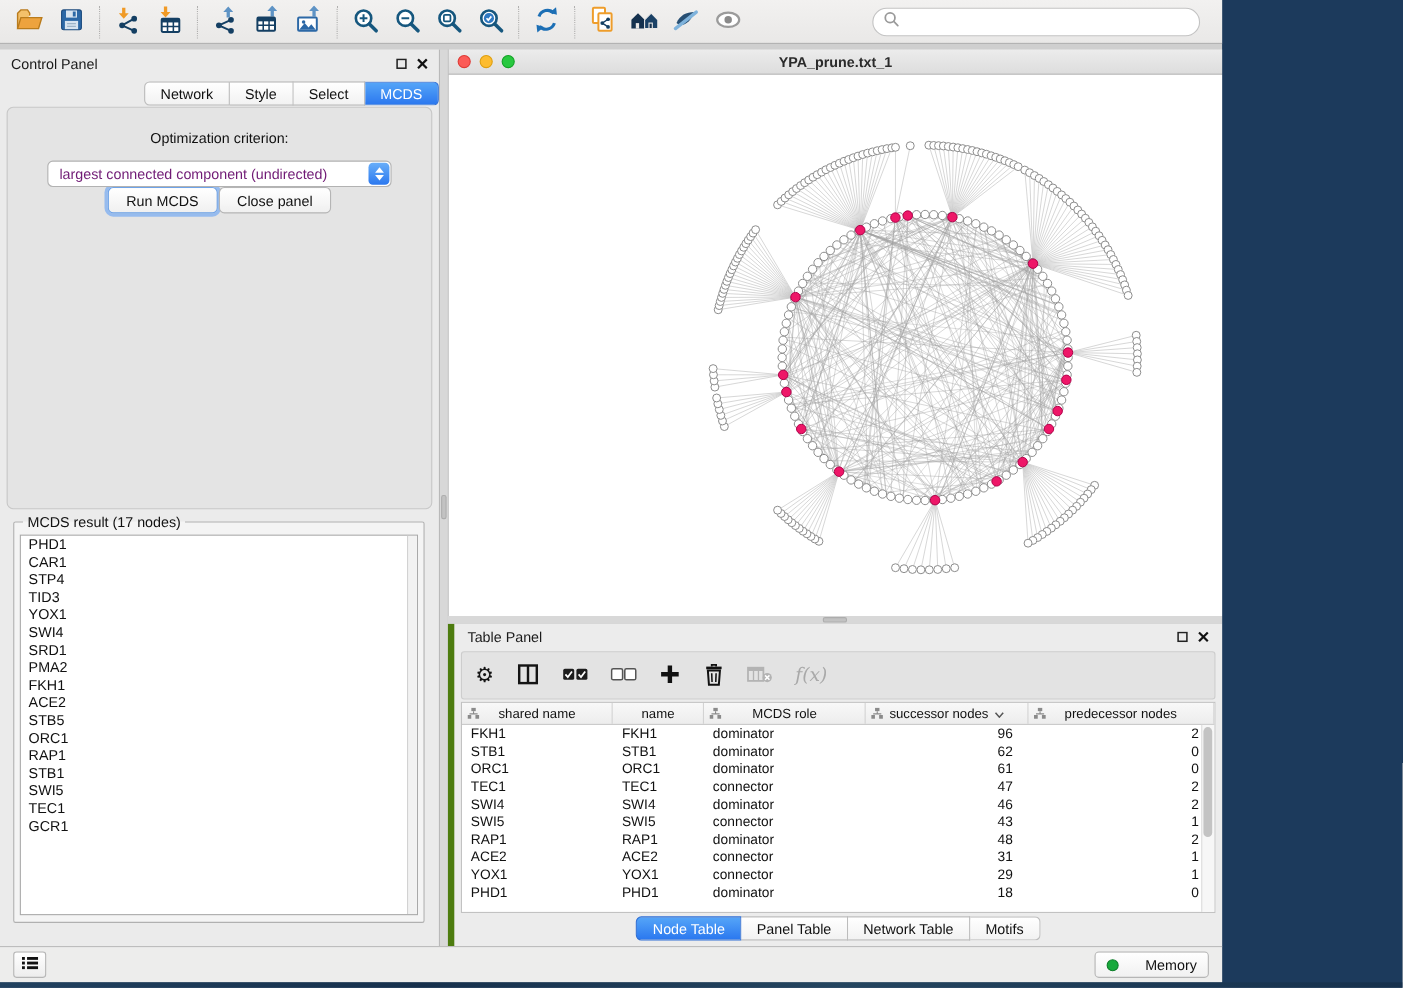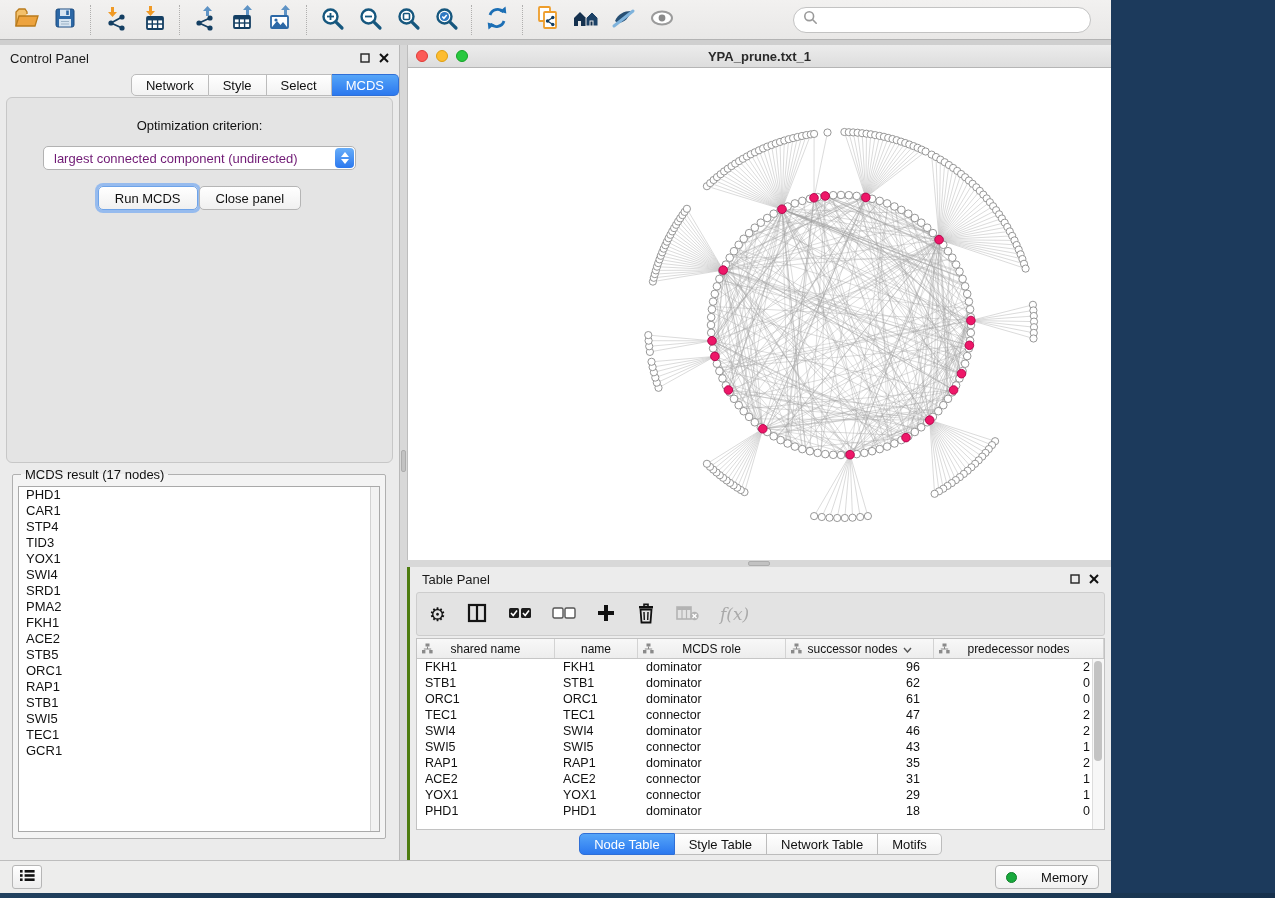--- a/index.html
+++ b/index.html
@@ -29,21 +29,21 @@
   .seg:first-child { border-left:1px solid #bcbcbc; border-radius:5px 0 0 5px; }
   .seg:last-child  { border-radius:0 5px 5px 0; }
   .seg.active { background:linear-gradient(#55a5f8,#2b78ef); color:#fff; border-color:#2f6fd6; }
   .cpanel-card { position:absolute; left:6px; right:6px; top:52px; height:366px; background:#e4e4e4; border:1px solid #c7c7c7; border-radius:6px; }
   .opt-label { text-align:center; font-size:13px; color:#111; margin-top:20px; }
   .selectbox { margin:13px 36px 0 36px; height:24px; background:#fff; border:1px solid #b2b2b2; border-radius:5px; display:flex; align-items:center; position:relative; padding-left:10px; }
   .selectbox .sel-text { font-size:13px; color:#701a75; }
   .sel-stepper { position:absolute; right:1px; top:1px; bottom:1px; width:19px; border-radius:4px; background:linear-gradient(#68aef9,#2b78ef); display:flex; flex-direction:column; align-items:center; justify-content:center; gap:2px; }
   .sel-stepper .up { width:0;height:0;border-left:4px solid transparent;border-right:4px solid transparent;border-bottom:5px solid #fff; }
   .sel-stepper .dn { width:0;height:0;border-left:4px solid transparent;border-right:4px solid transparent;border-top:5px solid #fff; }
-  .btn-row { display:flex; justify-content:center; gap:1px; margin-top:16px; }
+  .btn-row { display:flex; justify-content:center; gap:1px; margin-top:0; }
   .mac-btn { height:24px; padding:0 16px; background:linear-gradient(#ffffff,#f0f0f0); border:1px solid #b5b5b5; border-radius:5px; font-size:13px; font-family:"Liberation Sans",sans-serif; color:#111; }
   .mac-btn.focus-ring { box-shadow:0 0 0 3px rgba(98,160,245,.6); border-color:#6ea3e8; }
   .mcds-fieldset { position:absolute; left:12px; right:13px; top:422px; height:372px; border:1px solid #b0b0b0; border-radius:2px; background:#f4f4f4; padding:4px 5px 6px 5px; }
   .mcds-fieldset legend { font-size:13px; color:#111; padding:0 4px; margin-left:3px; }
   .mcds-list { position:relative; width:100%; height:100%; background:#fff; border:1px solid #a9a9a9; overflow:hidden; }
   .mcds-item { font-size:13px; color:#111; line-height:16px; padding-left:7px; }
   .mcds-scroll { position:absolute; top:0; right:0; bottom:0; width:9px; background:#f2f2f2; border-left:1px solid #d2d2d2; }
 
   
   .vsplit { width:7px; background:#d8d8d8; position:relative; flex:0 0 auto; }
@@ -57,21 +57,21 @@
   .net-titlebar { height:23px; background:linear-gradient(#ececec,#dddddd); border-bottom:1px solid #b5b5b5; display:flex; align-items:center; position:relative; padding:0 8px; flex:0 0 auto; }
   .tlights { display:flex; gap:8px; }
   .tl { width:12px; height:12px; border-radius:50%; }
   .tl.red { background:#fc5b57; border:1px solid #df3b36; }
   .tl.yellow { background:#fdbc2f; border:1px solid #de9f10; }
   .tl.green { background:#28c83f; border:1px solid #14a327; }
   .net-title { position:absolute; left:0; right:0; text-align:center; font-size:13px; font-weight:bold; color:#2a2a2a; pointer-events:none; }
   .net-canvas { flex:1; background:#fff; position:relative; overflow:hidden; }
 
   
-  .tpanel { flex:1; background:#ececec; display:flex; flex-direction:column; border-left:3px solid #4d7c0f; min-height:0; }
+  .tpanel { flex:1; background:#ececec; display:flex; flex-direction:column; border-left:6px solid #4d7c0f; min-height:0; }
   .tpanel-header { height:24px; display:flex; align-items:center; padding:0 12px; flex:0 0 auto; }
   .ttoolbar { height:44px; margin:1px 6px 2px 6px; background:#e3e3e3; border:1px solid #cdcdcd; border-radius:3px; display:flex; align-items:center; padding:0 12px; gap:20px; flex:0 0 auto; }
   .ttbtn { background:transparent; border:none; display:flex; align-items:center; justify-content:center; height:30px; cursor:default; }
   .gear-glyph { font-size:19px; color:#141414; line-height:1; }
   .fx-label { font-family:"DejaVu Serif", serif; font-style:italic; font-size:17px; color:#a9a9a9; }
   .table-wrap { margin:0 6px; flex:1; background:#fff; border:1px solid #c2c2c2; position:relative; overflow:hidden; min-height:0; }
   .thead { display:flex; height:20px; background:linear-gradient(#f8f8f8,#ededed); border-bottom:1px solid #c6c6c6; }
   .th { display:flex; align-items:center; justify-content:center; gap:5px; font-size:12px; color:#111; border-right:1px solid #d3d3d3; position:relative; }
   .th .tree-ico { position:absolute; left:5px; top:4px; }
   .tbody .tr { display:flex; height:16px; }
@@ -1266,21 +1266,21 @@
                 <div class="td c1 txt">SWI5</div>
                 <div class="td c2 txt">connector</div>
                 <div class="td c3 num">43</div>
                 <div class="td c4 num">1</div>
                 <div class="td cfill"></div>
               </div>
               <div class="tr">
                 <div class="td c0 txt">RAP1</div>
                 <div class="td c1 txt">RAP1</div>
                 <div class="td c2 txt">dominator</div>
-                <div class="td c3 num">35</div>
+                <div class="td c3 num">48</div>
                 <div class="td c4 num">2</div>
                 <div class="td cfill"></div>
               </div>
               <div class="tr">
                 <div class="td c0 txt">ACE2</div>
                 <div class="td c1 txt">ACE2</div>
                 <div class="td c2 txt">connector</div>
                 <div class="td c3 num">31</div>
                 <div class="td c4 num">1</div>
                 <div class="td cfill"></div>
@@ -1301,21 +1301,21 @@
                 <div class="td c4 num">0</div>
                 <div class="td cfill"></div>
               </div>
             </div>
           <div class="tscroll">
               <div class="thumb"></div>
             </div>
         </div>
         <div class="bottom-tabs">
           <button class="seg active">Node Table</button>
-          <button class="seg">Style Table</button>
+          <button class="seg">Panel Table</button>
           <button class="seg">Network Table</button>
           <button class="seg">Motifs</button>
         </div>
       </div>
     </div>
   </div>
 
   <div class="statusbar">
     <button class="status-left-btn">
       <span><svg width="15" height="13" viewBox="0 0 15 13">

